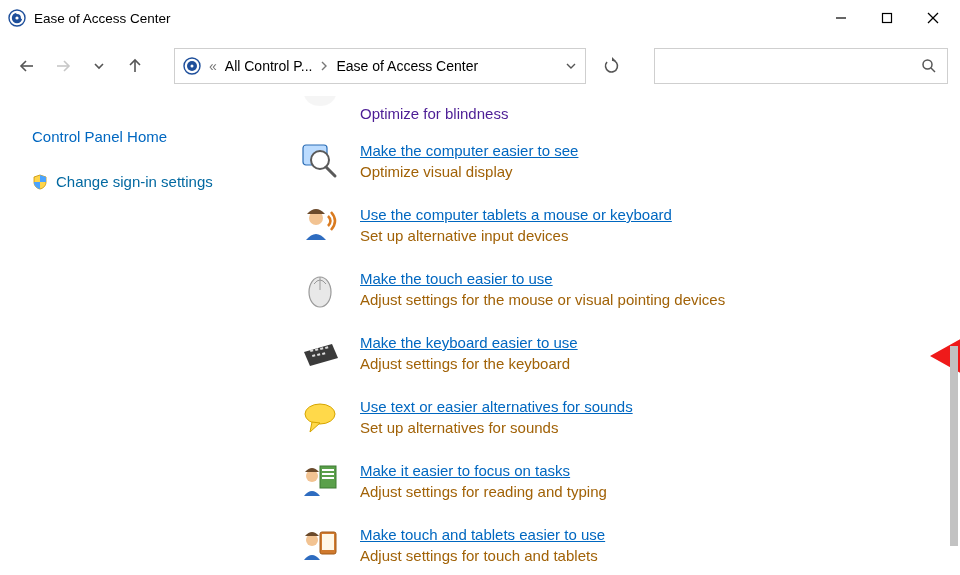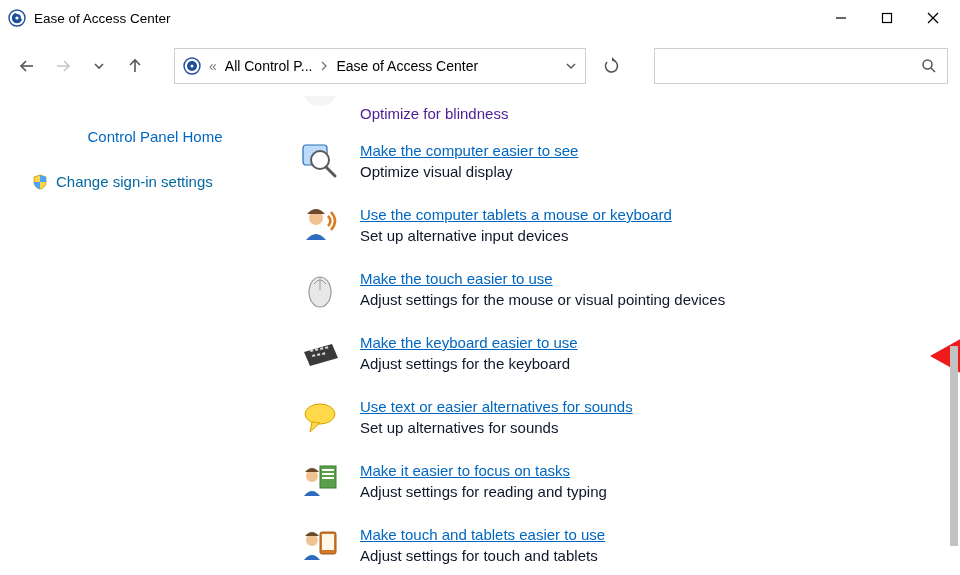--- a/index.html
+++ b/index.html
@@ -25,29 +25,29 @@
   .chevdown{margin-left:auto;}
   .refresh{width:36px;height:36px;display:flex;align-items:center;justify-content:center;color:#555;margin-left:2px;}
   .searchbox{flex:1;height:36px;border:1px solid #cfcfcf;display:flex;align-items:center;padding:0 10px;margin-left:18px;}
   .searchbox input{flex:1;border:none;outline:none;font-size:14px;background:transparent;}
   .searchicon{color:#555;}
 
   
   .body{display:flex;height:calc(575px - 36px - 60px);}
   .leftnav{width:290px;padding:32px 12px 0 32px;}
   .leftnav a{display:flex;align-items:center;color:#0369a1;text-decoration:none;font-size:15px;margin-bottom:28px;gap:8px;}
-  .leftnav a.noicon{color:#0067c0;justify-content:center;}
+  .leftnav a.noicon{color:#0067c0;}
 
   .content{flex:1;position:relative;overflow:hidden;padding-top:0;}
   .list{padding-left:10px;}
   .item{display:flex;align-items:flex-start;gap:20px;margin-bottom:24px;}
   .item .icon{width:40px;height:40px;flex:0 0 40px;display:flex;align-items:center;justify-content:center;}
   .item .txt{padding-top:0;}
   .item .link{color:#0067c0;font-size:15px;display:block;margin-bottom:4px;}
-  .item .desc{color:#0f172a;font-size:15px;}
+  .item .desc{color:#a16207;font-size:15px;}
 
   
   .item.cut{margin-top:0;height:26px;overflow:hidden;align-items:flex-end;margin-bottom:20px;}
   .item.cut .icon{opacity:.35;}
   .item.cut .desc{color:#4c1d95;}
 
   
   .arrow{position:absolute;left:640px;top:235px;pointer-events:none;}
 
   

